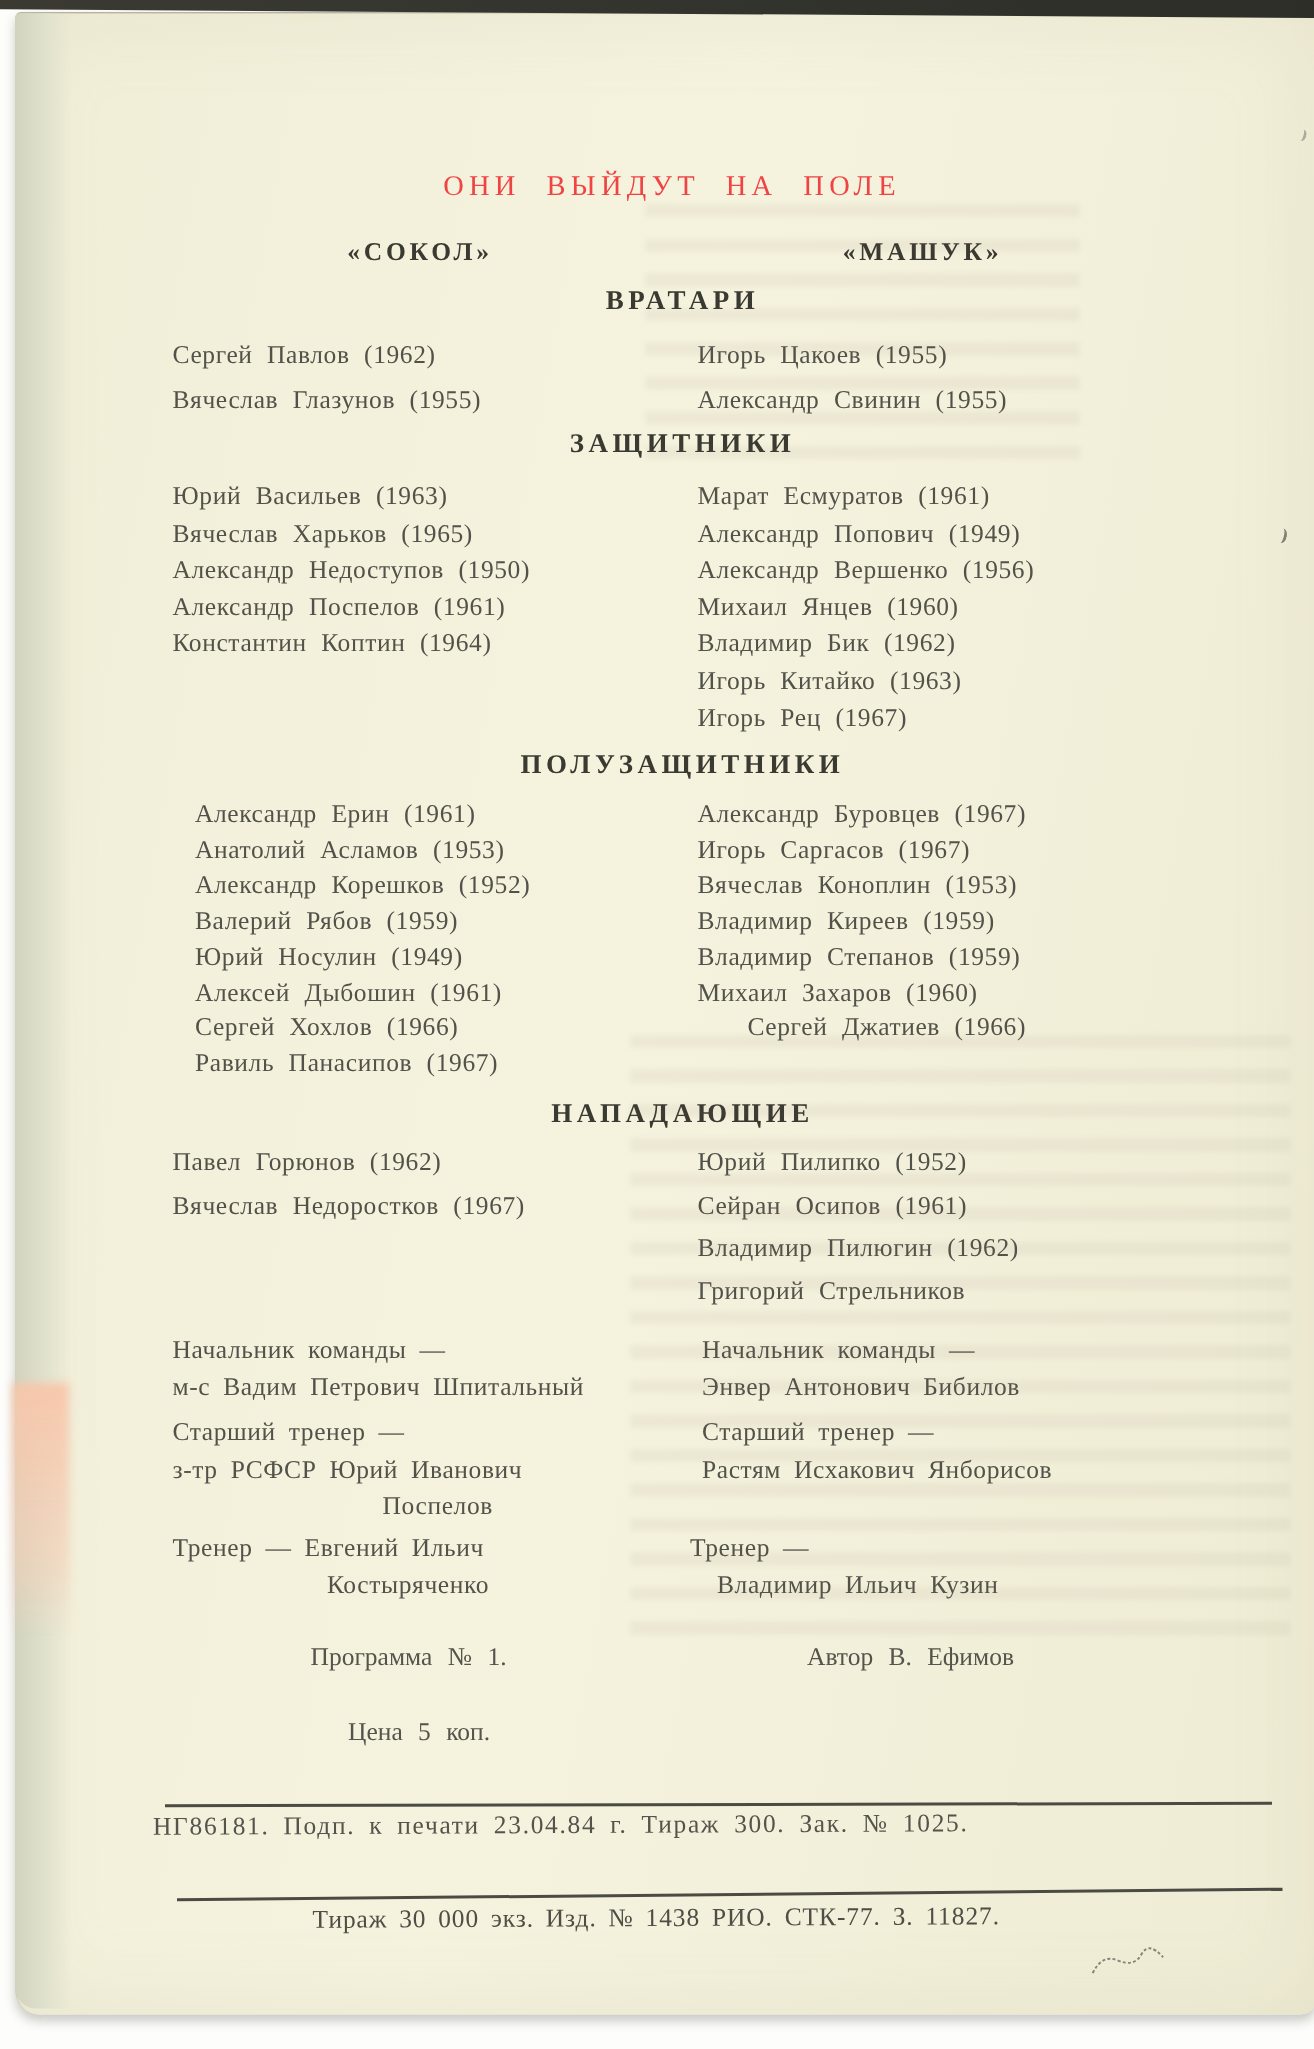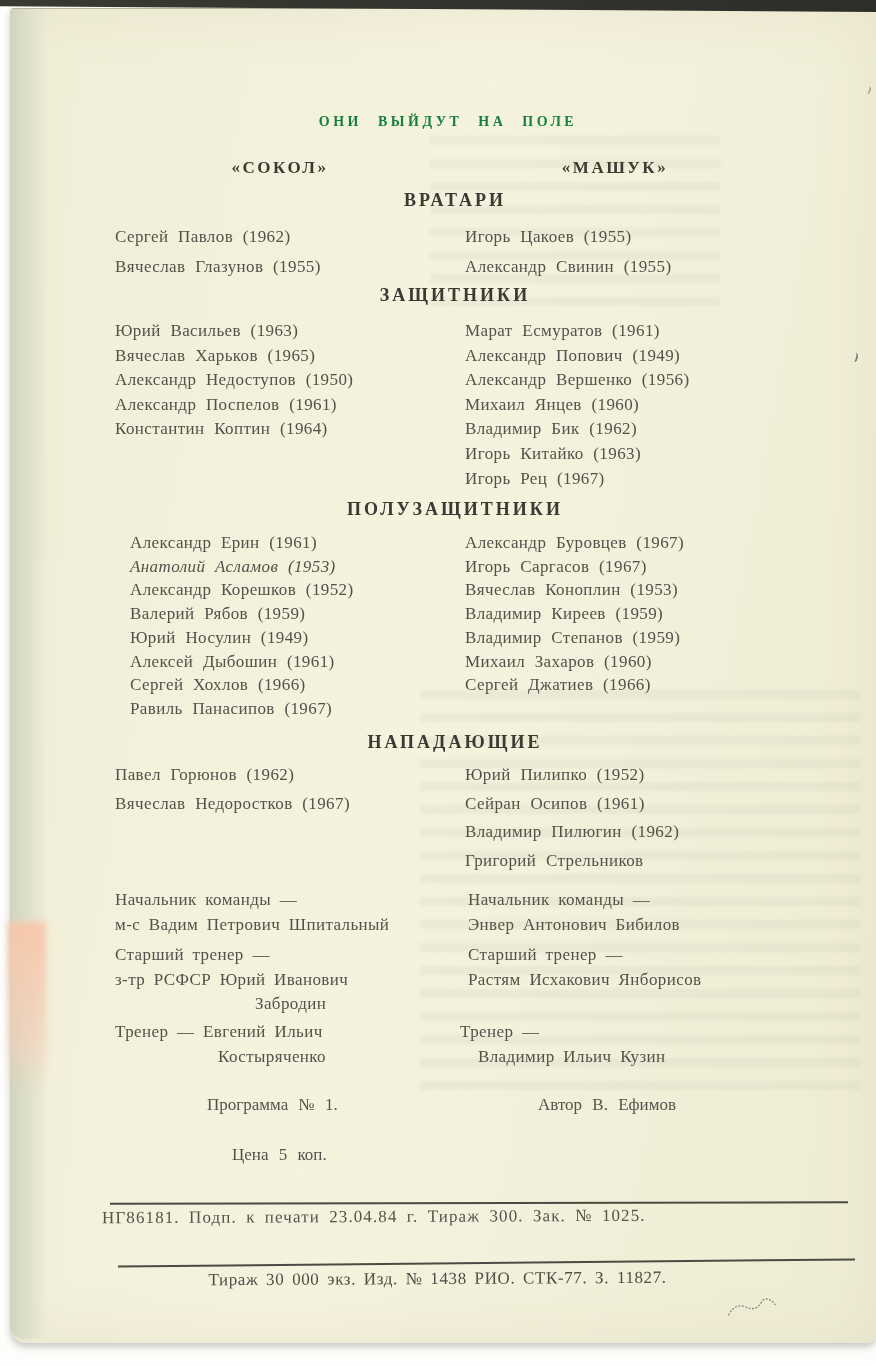--- a/index.html
+++ b/index.html
@@ -33,21 +33,21 @@
   }
   .ghost{
     position:absolute;z-index:3;filter:blur(1.5px);
     background:repeating-linear-gradient(to bottom,rgba(108,103,78,.055) 0 9px,rgba(108,103,78,0) 9px 23px);
   }
   .ghost1{left:430px;top:136px;width:290px;height:180px;}
   .ghost2{left:420px;top:690px;width:440px;height:400px;}
   #content{position:absolute;left:0;top:0;width:876px;height:1366px;z-index:4;}
   .title{
     position:absolute;left:115px;top:114px;width:666px;text-align:center;
-    font-size:14px;font-weight:bold;letter-spacing:3.5px;word-spacing:9px;color:#15803d;
+    font-size:19px;font-weight:normal;letter-spacing:3.5px;word-spacing:9px;color:#ef4444;
   }
   .team{position:absolute;top:158px;font-weight:bold;font-size:17px;letter-spacing:2.5px;color:#3b3a32;}
   .team-left{left:115px;width:330px;text-align:center;}
   .team-right{left:465px;width:300px;text-align:center;}
   .sec-header{
     position:absolute;left:115px;width:680px;text-align:center;
     font-weight:bold;font-size:18px;letter-spacing:3px;word-spacing:6px;color:#3b3a32;
   }
   .col,.staff-group{
     position:absolute;font-size:17px;color:#53524a;
@@ -130,56 +130,56 @@
       <div class="row" style="line-height: 24.6px;">Александр Попович (1949)</div>
       <div class="row" style="line-height: 24.6px;">Александр Вершенко (1956)</div>
       <div class="row" style="line-height: 24.6px;">Михаил Янцев (1960)</div>
       <div class="row" style="line-height: 24.6px;">Владимир Бик (1962)</div>
       <div class="row" style="line-height: 24.6px;">Игорь Китайко (1963)</div>
       <div class="row" style="line-height: 24.6px;">Игорь Рец (1967)</div>
     </div>
     <div class="sec-header" style="top: 499px;">ПОЛУЗАЩИТНИКИ</div>
     <div class="col" style="left: 130px; top: 531px;">
       <div class="row" style="line-height: 23.7px;">Александр Ерин (1961)</div>
-      <div class="row" style="line-height: 23.7px; font-style: italic;">Анатолий Асламов (1953)</div>
+      <div class="row" style="line-height: 23.7px;">Анатолий Асламов (1953)</div>
       <div class="row" style="line-height: 23.7px;">Александр Корешков (1952)</div>
       <div class="row" style="line-height: 23.7px;">Валерий Рябов (1959)</div>
       <div class="row" style="line-height: 23.7px;">Юрий Носулин (1949)</div>
       <div class="row" style="line-height: 23.7px;">Алексей Дыбошин (1961)</div>
       <div class="row" style="line-height: 23.7px;">Сергей Хохлов (1966)</div>
       <div class="row" style="line-height: 23.7px;">Равиль Панасипов (1967)</div>
     </div>
     <div class="col" style="left: 465px; top: 531px;">
       <div class="row" style="line-height: 23.7px;">Александр Буровцев (1967)</div>
       <div class="row" style="line-height: 23.7px;">Игорь Саргасов (1967)</div>
       <div class="row" style="line-height: 23.7px;">Вячеслав Коноплин (1953)</div>
       <div class="row" style="line-height: 23.7px;">Владимир Киреев (1959)</div>
       <div class="row" style="line-height: 23.7px;">Владимир Степанов (1959)</div>
       <div class="row" style="line-height: 23.7px;">Михаил Захаров (1960)</div>
-      <div class="row" style="line-height: 23.7px;">Сергей Джатиев (1966)</div>
+      <div class="row" style="line-height: 23.7px; text-align: right;">Сергей Джатиев (1966)</div>
     </div>
     <div class="sec-header" style="top: 732px;">НАПАДАЮЩИЕ</div>
     <div class="col" style="left: 115px; top: 761px;">
       <div class="row" style="line-height: 28.6px;">Павел Горюнов (1962)</div>
       <div class="row" style="line-height: 28.6px;">Вячеслав Недоростков (1967)</div>
     </div>
     <div class="col" style="left: 465px; top: 761px;">
       <div class="row" style="line-height: 28.6px;">Юрий Пилипко (1952)</div>
       <div class="row" style="line-height: 28.6px;">Сейран Осипов (1961)</div>
       <div class="row" style="line-height: 28.6px;">Владимир Пилюгин (1962)</div>
       <div class="row" style="line-height: 28.6px;">Григорий Стрельников</div>
     </div>
     <div class="staff-group" style="left: 115px; top: 888px;">
       <div class="row staff-line" style="line-height: 24.6px; padding-left: 0px;">Начальник команды —</div>
       <div class="row staff-line" style="line-height: 24.6px; padding-left: 0px;">м-с Вадим Петрович Шпитальный</div>
     </div>
     <div class="staff-group" style="left: 115px; top: 943px;">
       <div class="row staff-line" style="line-height: 24.6px; padding-left: 0px;">Старший тренер —</div>
       <div class="row staff-line" style="line-height: 24.6px; padding-left: 0px;">з-тр РСФСР Юрий Иванович</div>
-      <div class="row staff-line" style="line-height: 24.6px; padding-left: 140px;">Забродин</div>
+      <div class="row staff-line" style="line-height: 24.6px; padding-left: 140px;">Поспелов</div>
     </div>
     <div class="staff-group" style="left: 115px; top: 1020px;">
       <div class="row staff-line" style="line-height: 24.6px; padding-left: 0px;">Тренер — Евгений Ильич</div>
       <div class="row staff-line" style="line-height: 24.6px; padding-left: 103px;">Костыряченко</div>
     </div>
     <div class="staff-group" style="left: 460px; top: 888px;">
       <div class="row staff-line" style="line-height: 24.6px; padding-left: 8px;">Начальник команды —</div>
       <div class="row staff-line" style="line-height: 24.6px; padding-left: 8px;">Энвер Антонович Бибилов</div>
     </div>
     <div class="staff-group" style="left: 460px; top: 943px;">

